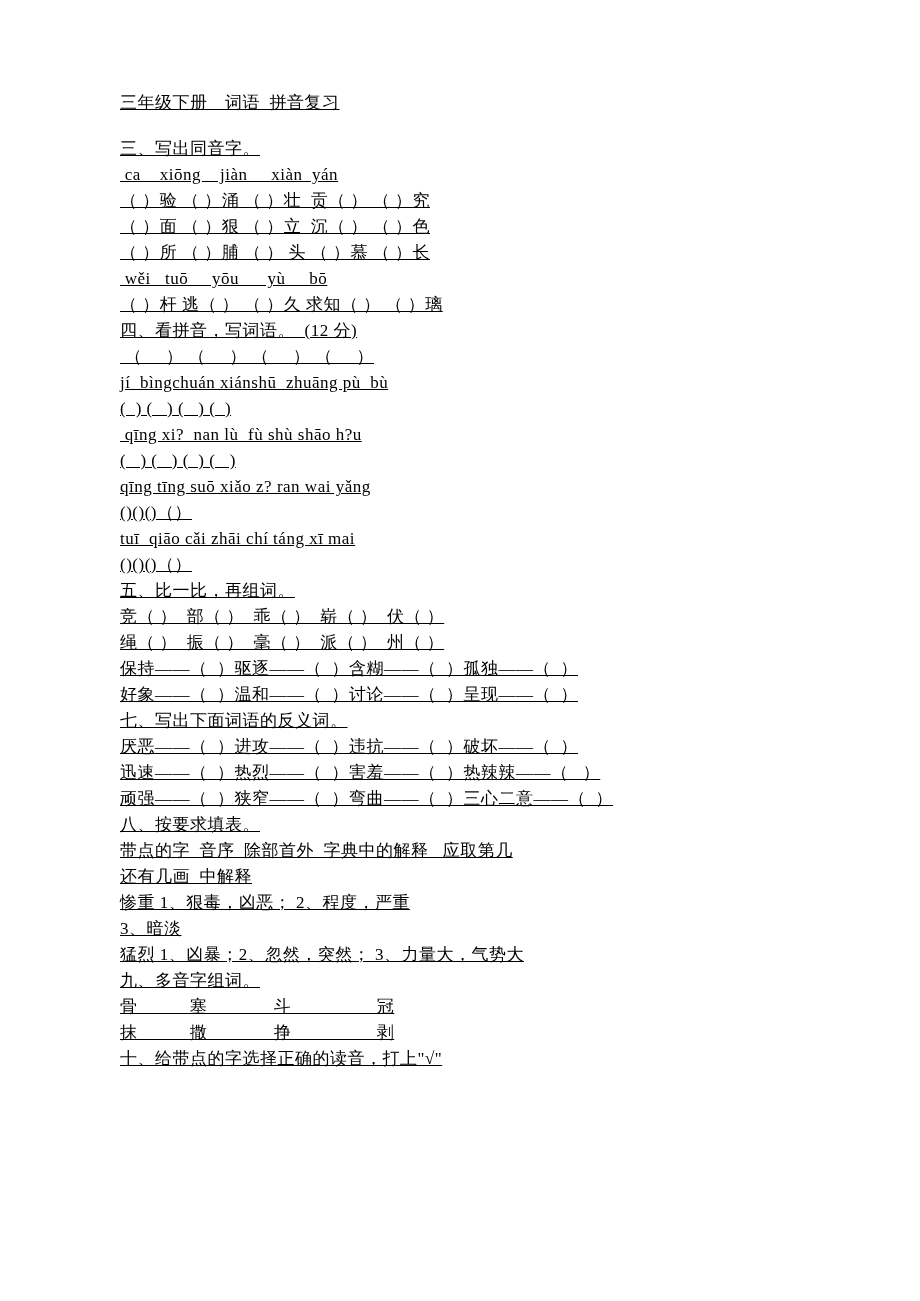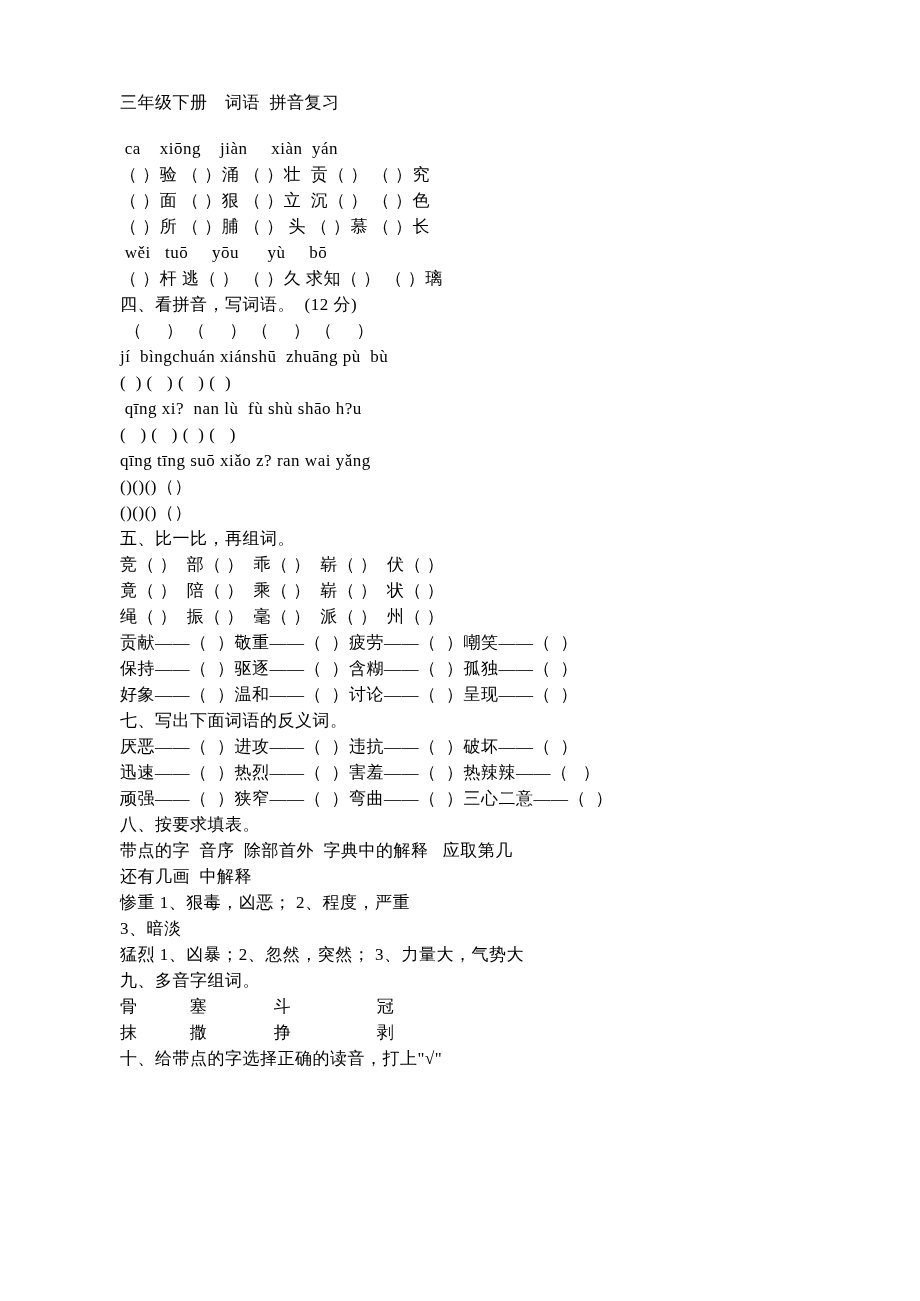--- a/index.html
+++ b/index.html
@@ -11,55 +11,56 @@
   }
   .page {
     padding: 90px 120px 40px 120px;
     color: #000000;
     font-size: 17px;
     line-height: 26px;
   }
   .line {
     white-space: pre;
     letter-spacing: 0.5px;
+    text-decoration: underline;
   }
   .gap {
     height: 20px;
   }
 </style>
 </head>
 <body>
 
 <div class="page">
   <div class="line">三年级下册　词语  拼音复习</div>
   <div class="gap"></div>
 
+  <div class="line">三、写出同音字。</div>
   <div class="line"> ca    xiōng    jiàn     xiàn  yán</div>
   <div class="line">（ ）验 （ ）涌 （ ）壮  贡（ ） （ ）究</div>
   <div class="line">（ ）面 （ ）狠 （ ）立  沉（ ） （ ）色</div>
   <div class="line">（ ）所 （ ）脯 （ ） 头 （ ）慕 （ ）长</div>
   <div class="line"> wěi   tuō     yōu      yù     bō</div>
   <div class="line">（ ）杆 逃（ ） （ ）久 求知（ ） （ ）璃</div>
 
   <div class="line">四、看拼音，写词语。  (12 分)</div>
   <div class="line"> （     ） （     ） （     ） （     ）</div>
   <div class="line">jí  bìngchuán xiánshū  zhuāng pù  bù</div>
   <div class="line">(  ) (   ) (   ) (  )</div>
   <div class="line"> qīng xi?  nan lù  fù shù shāo h?u</div>
   <div class="line">(   ) (   ) (  ) (   )</div>
   <div class="line">qīng tīng suō xiǎo z? ran wai yǎng</div>
   <div class="line">()()()（）</div>
+  <div class="line">tuī  qiāo cǎi zhāi chí táng xī mai</div>
   <div class="line">()()()（）</div>
 
   <div class="line">五、比一比，再组词。</div>
   <div class="line">竞（ ）  部（ ）  乖（ ）  崭（ ）  伏（ ）</div>
-  <div class="line">竟（ ）  陪（ ）  乘（ ）  崭（ ）  状（ ）</div>
   <div class="line">绳（ ）  振（ ）  毫（ ）  派（ ）  州（ ）</div>
 
-  <div class="line">贡献——（  ）敬重——（  ）疲劳——（  ）嘲笑——（  ）</div>
   <div class="line">保持——（  ）驱逐——（  ）含糊——（  ）孤独——（  ）</div>
   <div class="line">好象——（  ）温和——（  ）讨论——（  ）呈现——（  ）</div>
 
   <div class="line">七、写出下面词语的反义词。</div>
   <div class="line">厌恶——（  ）进攻——（  ）违抗——（  ）破坏——（  ）</div>
   <div class="line">迅速——（  ）热烈——（  ）害羞——（  ）热辣辣——（   ）</div>
   <div class="line">顽强——（  ）狭窄——（  ）弯曲——（  ）三心二意——（  ）</div>
 
   <div class="line">八、按要求填表。</div>
   <div class="line">带点的字  音序  除部首外  字典中的解释   应取第几</div>

